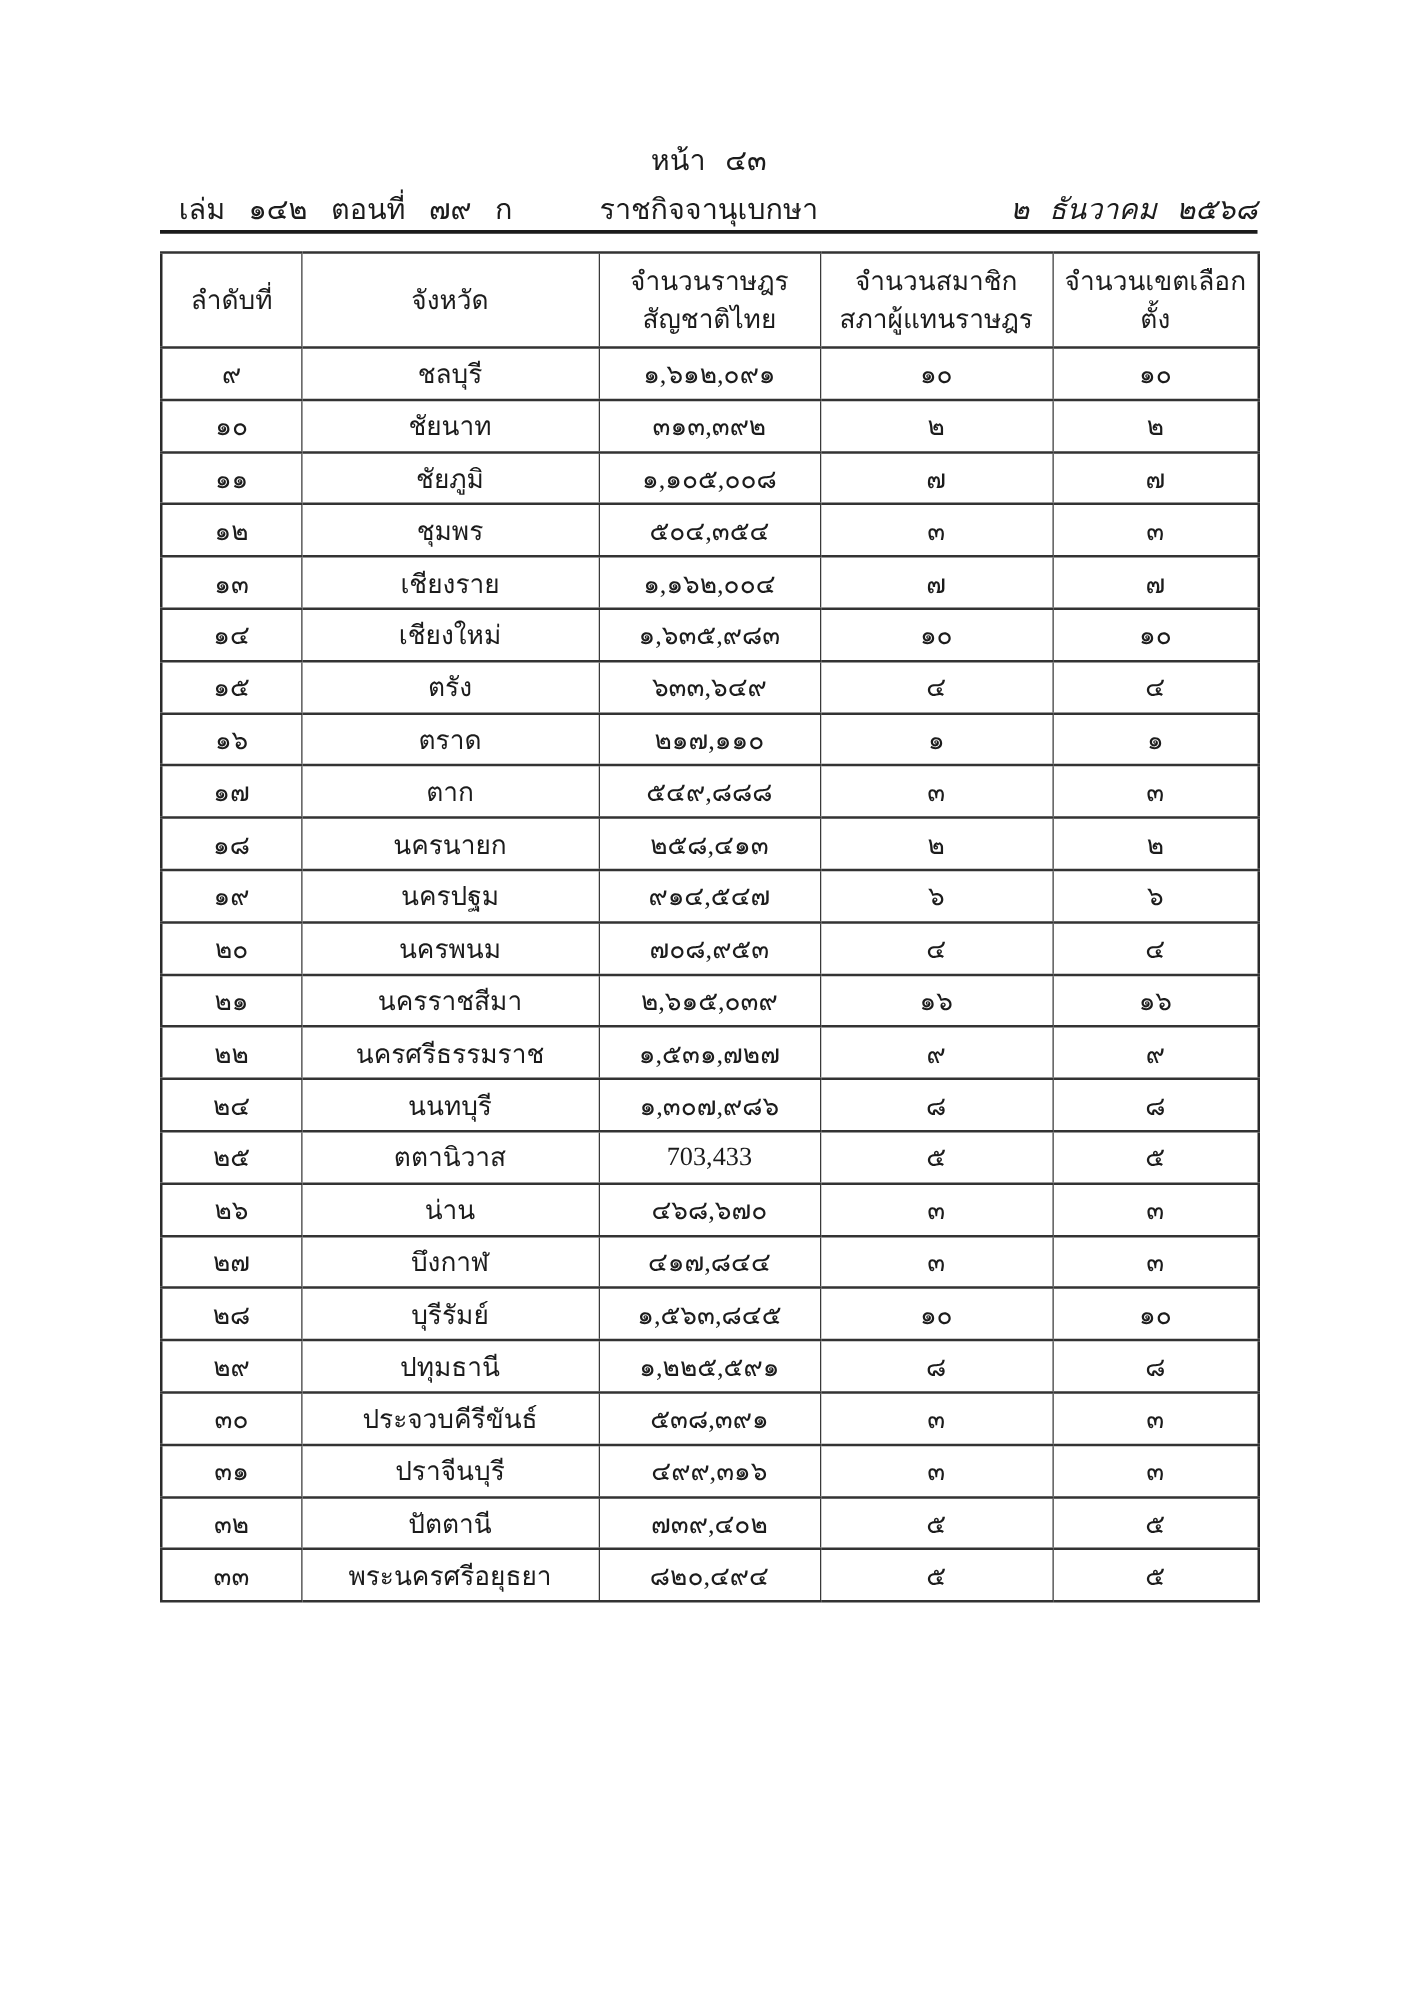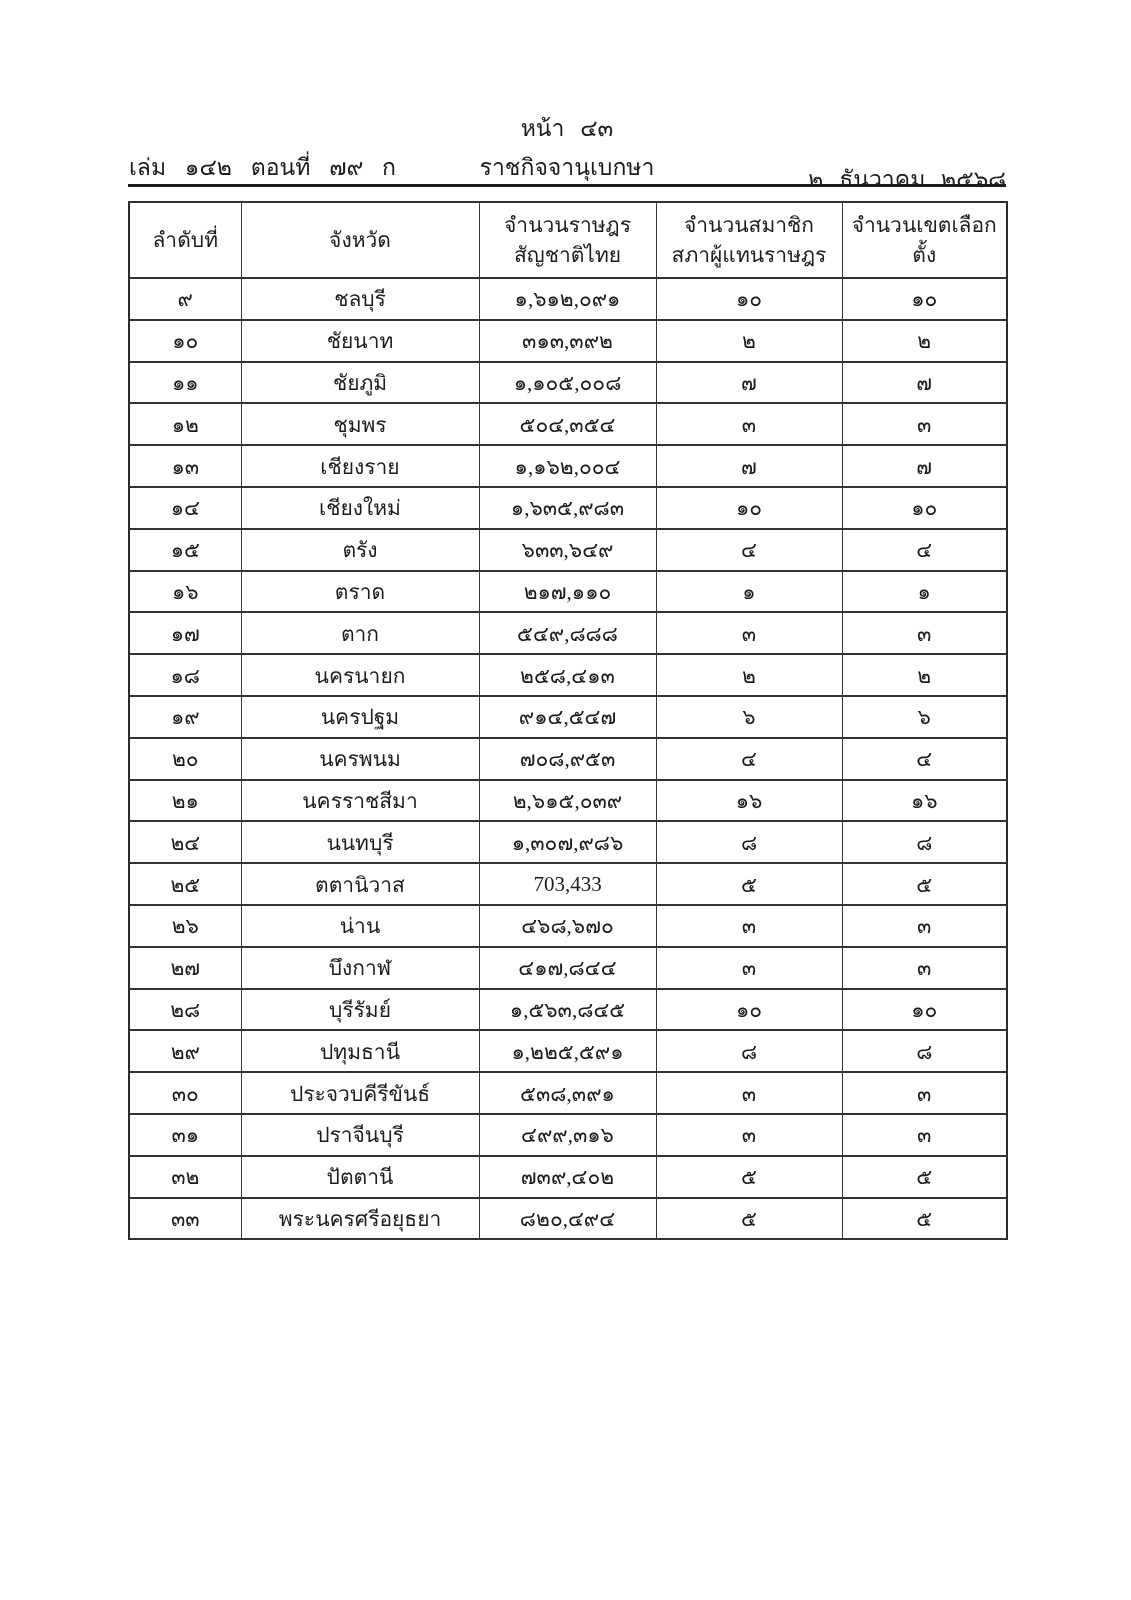--- a/index.html
+++ b/index.html
@@ -34,39 +34,40 @@
   .masthead {
     position: absolute;
     top: 149px;
     left: 128px;
     width: 878px;
     height: 32px;
     font-size: 23px;
   }
   .masthead .vol {
     position: absolute;
-    left: 1px;
+    left: 15px;
     top: 0;
     word-spacing: 13px;
     white-space: nowrap;
   }
   .masthead .gaz {
     position: absolute;
     left: 50%;
     top: 0;
     transform: translateX(-50%);
     white-space: nowrap;
     font-family: Liberation Mono, monospace;
   }
   .masthead .date {
     position: absolute;
     right: 0;
-    top: 12px;
+    top: 0;
     word-spacing: 10px;
     white-space: nowrap;
+    font-style: italic;
   }
   .rule {
     position: absolute;
     top: 184px;
     left: 128px;
     width: 878px;
     height: 3px;
     background: #1b1b1b;
   }
   table.gazette {
@@ -234,20 +235,27 @@
           <td>๔</td>
         </tr>
         <tr>
           <td>๒๑</td>
           <td>นครราชสีมา</td>
           <td>๒,๖๑๕,๐๓๙</td>
           <td>๑๖</td>
           <td>๑๖</td>
         </tr>
         <tr>
+          <td>๒๒</td>
+          <td>นครศรีธรรมราช</td>
+          <td>๑,๕๓๑,๗๒๗</td>
+          <td>๙</td>
+          <td>๙</td>
+        </tr>
+        <tr>
           <td>๒๔</td>
           <td>นนทบุรี</td>
           <td>๑,๓๐๗,๙๘๖</td>
           <td>๘</td>
           <td>๘</td>
         </tr>
         <tr>
           <td>๒๕</td>
           <td>ตตานิวาส</td>
           <td>703,433</td>

